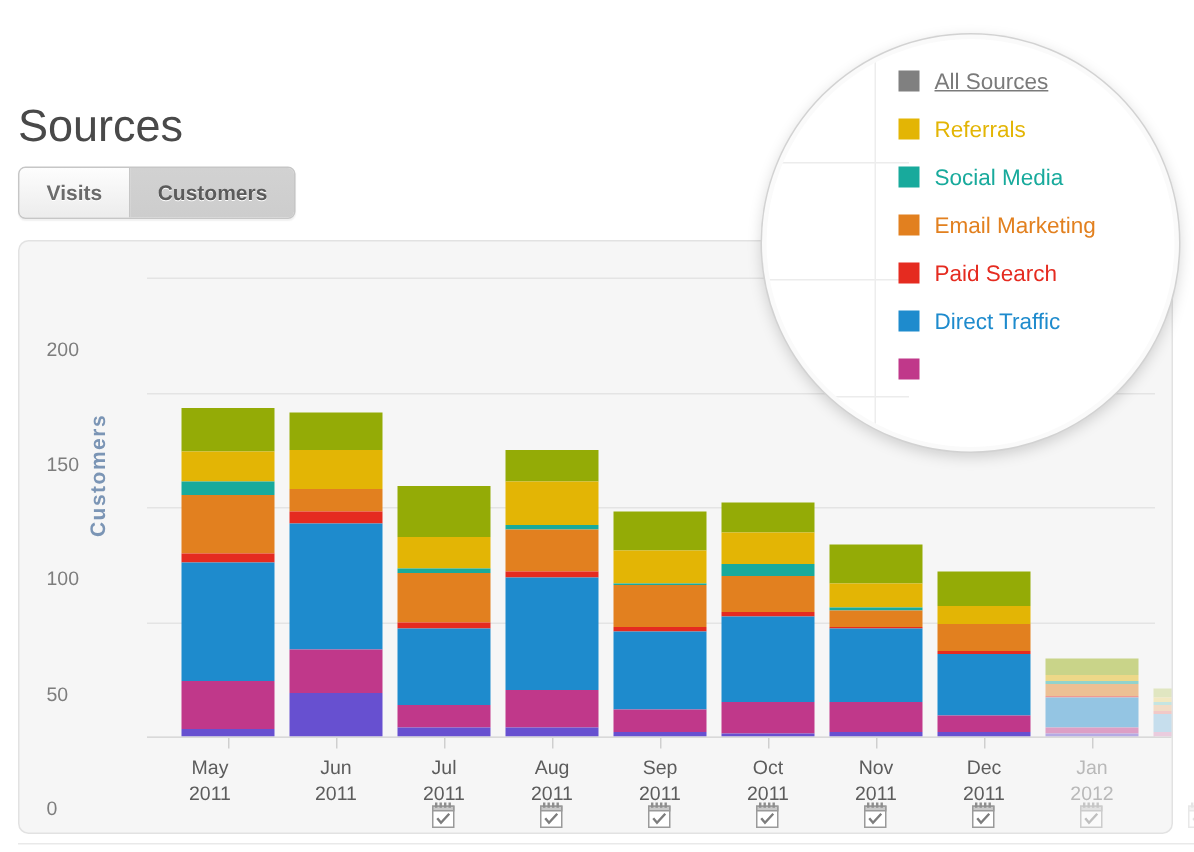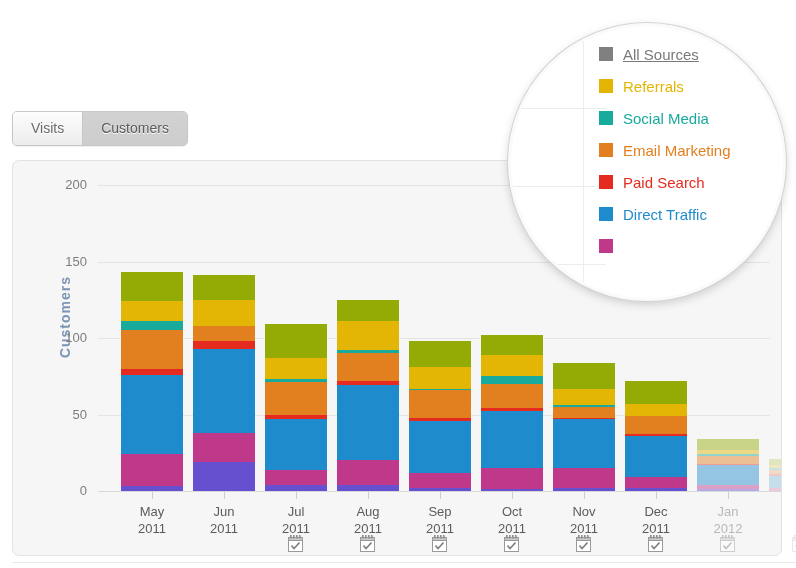--- a/index.html
+++ b/index.html
@@ -20,21 +20,21 @@
 
   
   #tabs {
     position: absolute; left: 12px; top: 111px;
     display: flex; border: 1px solid #c6c6c6; border-radius: 5px;
     overflow: hidden; background:#f0f0f0;
     box-shadow: 0 1px 1px rgba(0,0,0,.06);
   }
   .tab {
     padding: 8px 18px 9px 18px;
-    font-size: 14px; font-weight: normal; color: #6b6b6b;
+    font-size: 14px; font-weight: bold; color: #6b6b6b;
     background: linear-gradient(to bottom,#fdfdfd 0%,#ececec 100%);
     border-right: 1px solid #c6c6c6;
     cursor: pointer; white-space: nowrap;
     text-shadow: 0 1px 0 #fff;
   }
   .tab:last-child { border-right: none; }
   .tab.active {
     background: linear-gradient(to bottom,#d2d2d2 0%,#cdcdcd 100%);
     color: #5b5b5b;
   }
@@ -50,23 +50,24 @@
     overflow: hidden;
   }
   #plot {
     position: absolute; left: 0; top: 0; width: 770px; height: 396px;
   }
   .gridline {
     position: absolute; left: 85px; width: 672px; height: 1px;
     background: #e4e4e4;
   }
   .ytick {
-    position: absolute; right: 0; width: 56px; text-align: right;
+    position: absolute; right: 0; width: 56px; 
     font-size: 13px; color: #7d7d7d;
     transform: translateY(-8px);
+    margin-top: 48px;
   }
   .ytick-wrap { position: absolute; left: 14px; width: 60px; }
 
   #y-axis-title {
     position: absolute;
     left: -8px; top: 148px;
     width: 120px;
     text-align: center;
     transform: rotate(-90deg);
     transform-origin: center center;
@@ -139,20 +140,21 @@
   .legend-label { font-size: 15px; }
   .legend-item.all .legend-label { text-decoration: underline; }
 
   
 </style>
 </head>
 <body>
 
 <div id="root">
 
+  <h1 id="page-title">Sources</h1>
 
   <div id="tabs">
       <div class="tab">Visits</div>
       <div class="tab active">Customers</div>
     </div>
 
   <div id="chart-panel">
     <div id="plot">
       <div id="y-axis-title">Customers</div>
       <div id="grid">
@@ -282,21 +284,21 @@
           <div class="tickmark" style="left: 211px;"></div>
           <div class="tickmark" style="left: 283px;"></div>
           <div class="tickmark" style="left: 355px;"></div>
           <div class="tickmark" style="left: 427px;"></div>
           <div class="tickmark" style="left: 499px;"></div>
           <div class="tickmark" style="left: 571px;"></div>
           <div class="tickmark" style="left: 643px;"></div>
           <div class="tickmark" style="left: 715px;"></div>
         </div>
       <div id="xlabels">
-          <div class="xlabel" style="left: 108px; margin-top: 32px;"><span>May</span><span class="yr">2011</span></div>
+          <div class="xlabel" style="left: 96px; margin-top: 32px;"><span>May</span><span class="yr">2011</span></div>
           <div class="xlabel" style="left: 180px;"><span>Jun</span><span class="yr">2011</span></div>
           <div class="xlabel" style="left: 252px;"><span>Jul</span><span class="yr">2011</span></div>
           <div class="xlabel" style="left: 324px;"><span>Aug</span><span class="yr">2011</span></div>
           <div class="xlabel" style="left: 396px;"><span>Sep</span><span class="yr">2011</span></div>
           <div class="xlabel" style="left: 468px;"><span>Oct</span><span class="yr">2011</span></div>
           <div class="xlabel" style="left: 540px;"><span>Nov</span><span class="yr">2011</span></div>
           <div class="xlabel" style="left: 612px;"><span>Dec</span><span class="yr">2011</span></div>
           <div class="xlabel" style="left: 684px; color: rgb(185, 185, 185);"><span>Jan</span><span class="yr">2012</span></div>
           <div class="xlabel" style="left: 756px; color: rgb(220, 220, 220);">
             <span class="yr">2012</span>

